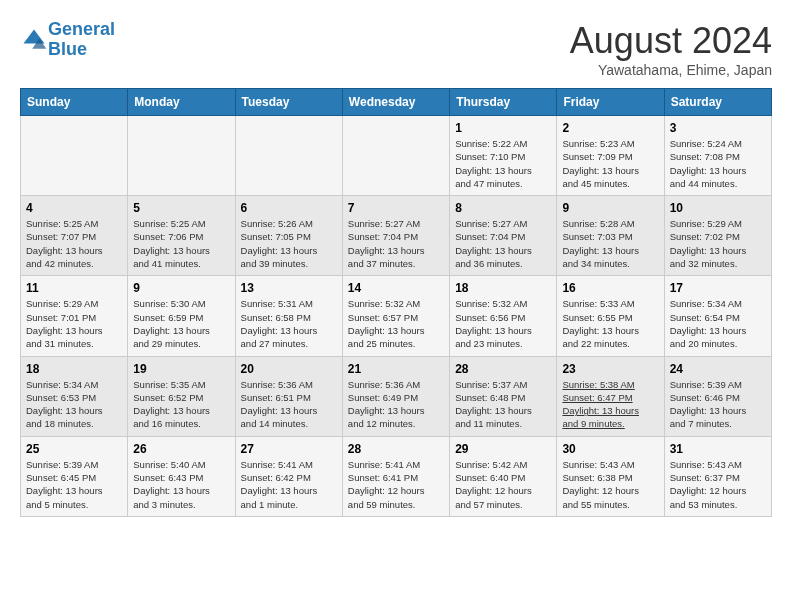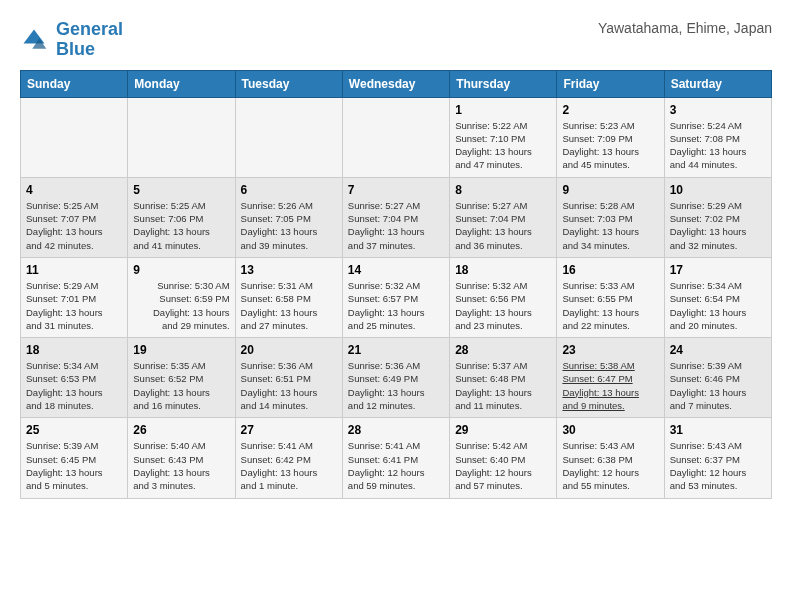--- a/index.html
+++ b/index.html
@@ -12,21 +12,21 @@
     }
     .header {
       display: flex;
       justify-content: space-between;
       align-items: flex-start;
       margin-bottom: 10px;
     }
     .logo {
       display: flex;
       align-items: center;
-      gap: 8px;
+      gap: 0;
     }
     .logo-text {
       font-size: 18px;
       font-weight: bold;
       color: #333;
       line-height: 1.1;
     }
     .logo-text span {
       color: #2a7ab5;
     }
@@ -96,20 +96,21 @@
     <svg class="logo-icon" viewBox="0 0 32 32">
       <polygon points="16,4 28,20 4,20" fill="#2a7ab5"></polygon>
       <polygon points="22,14 30,26 14,26" fill="#1a5a8a" opacity="0.7"></polygon>
     </svg>
     <div class="logo-text">
       <div><span>General</span></div>
       <div><span style="color:#2a7ab5">Blue</span></div>
     </div>
   </div>
   <div class="title-block">
+    <div class="month-title">August 2024</div>
     <div class="subtitle">Yawatahama, Ehime, Japan</div>
   </div>
 </div>
 
 <table>
   <thead>
     <tr>
     <th>Sunday</th>
         <th>Monday</th>
         <th>Tuesday</th>
@@ -201,21 +202,21 @@
       <tr>
         <td>
           <span class="day-num">11</span>
           <div class="day-info" style="white-space: pre-line;">Sunrise: 5:29 AM
 Sunset: 7:01 PM
 Daylight: 13 hours
 and 31 minutes.</div>
         </td>
         <td>
           <span class="day-num">9</span>
-          <div class="day-info" style="white-space: pre-line; text-align: right;">Sunrise: 5:30 AM
+          <div class="day-info" style="white-space: pre-line;">Sunrise: 5:30 AM
 Sunset: 6:59 PM
 Daylight: 13 hours
 and 29 minutes.</div>
         </td>
         <td>
           <span class="day-num">13</span>
           <div class="day-info" style="white-space: pre-line;">Sunrise: 5:31 AM
 Sunset: 6:58 PM
 Daylight: 13 hours
 and 27 minutes.</div>

